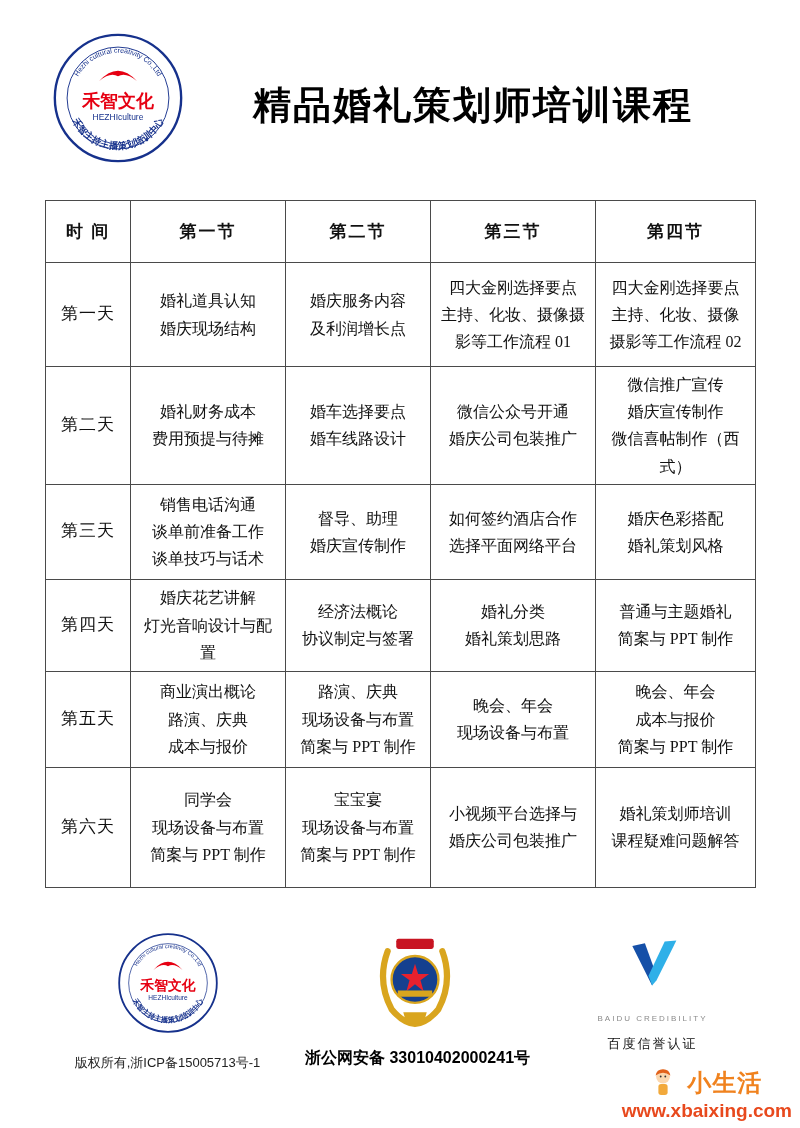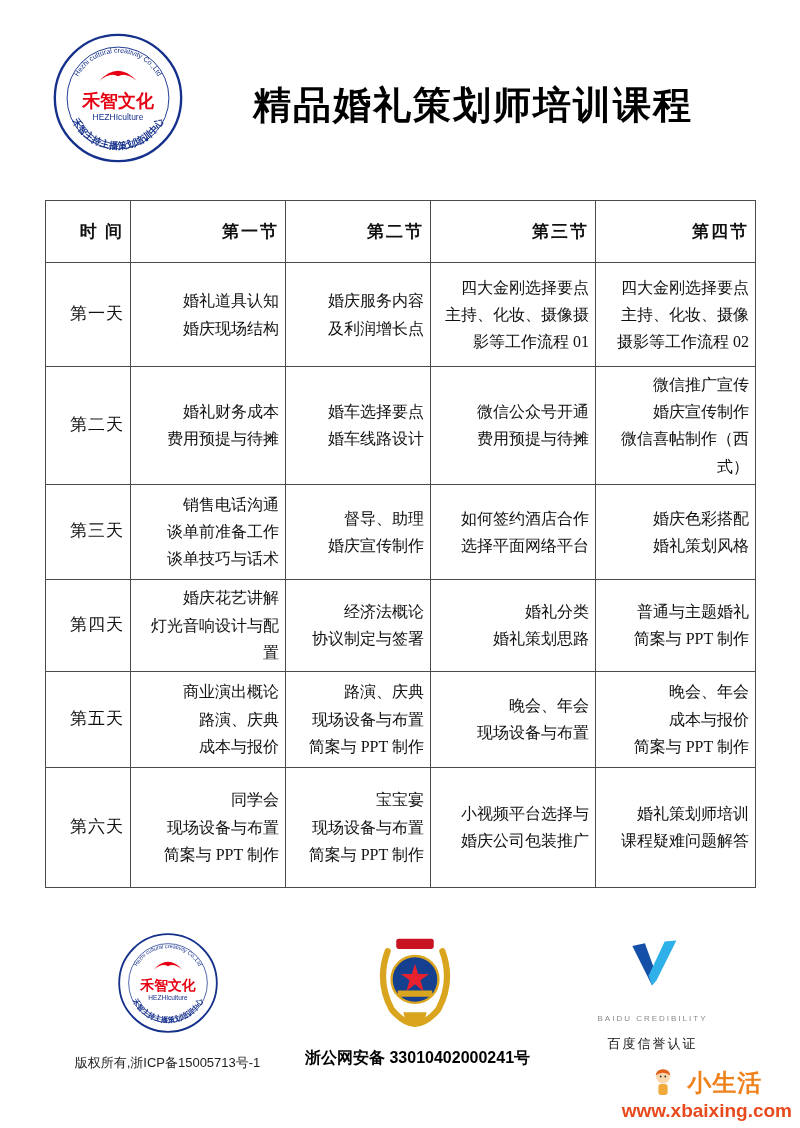--- a/index.html
+++ b/index.html
@@ -17,21 +17,21 @@
     position: absolute; left: 188px; top: 80px; width: 570px;
     font-family: "Liberation Sans", "DejaVu Sans", sans-serif;
     font-weight: bold; font-size: 38px; color: #000;
     letter-spacing: 2px; text-align: center; white-space: nowrap;
   }
 
   
   table.course { position: absolute; left: 45px; top: 200px; width: 710px;
     border-collapse: collapse; table-layout: fixed; }
   table.course th, table.course td {
-    border: 1px solid #4a4a4a; text-align: right; vertical-align: middle;
+    border: 1px solid #4a4a4a; text-align: center; vertical-align: middle;
     padding: 4px 6px; color: #111; margin-top: 20px;
   }
   table.course thead th { height: 62px; font-size: 17px; font-weight: bold; letter-spacing: 2px; }
   table.course td { font-size: 16px; line-height: 1.7; white-space: pre-line; }
   table.course td.day { font-size: 17px; letter-spacing: 1px; }
   tbody tr:nth-child(1) { height: 104px; }
   tbody tr:nth-child(2) { height: 94px; }
   tbody tr:nth-child(3) { height: 95px; }
   tbody tr:nth-child(4) { height: 92px; }
   tbody tr:nth-child(5) { height: 96px; }
@@ -124,21 +124,21 @@
 主持、化妆、摄像
 摄影等工作流程 02</td>
       </tr>
       <tr>
         <td class="day">第二天</td>
         <td>婚礼财务成本
 费用预提与待摊</td>
         <td>婚车选择要点
 婚车线路设计</td>
         <td class="hl">微信公众号开通
-费用预提与待摊</td>
+婚庆公司包装推广</td>
         <td>微信推广宣传
 婚庆宣传制作
 微信喜帖制作（西式）</td>
       </tr>
       <tr>
         <td class="day">第三天</td>
         <td>销售电话沟通
 谈单前准备工作
 谈单技巧与话术</td>
         <td>督导、助理

